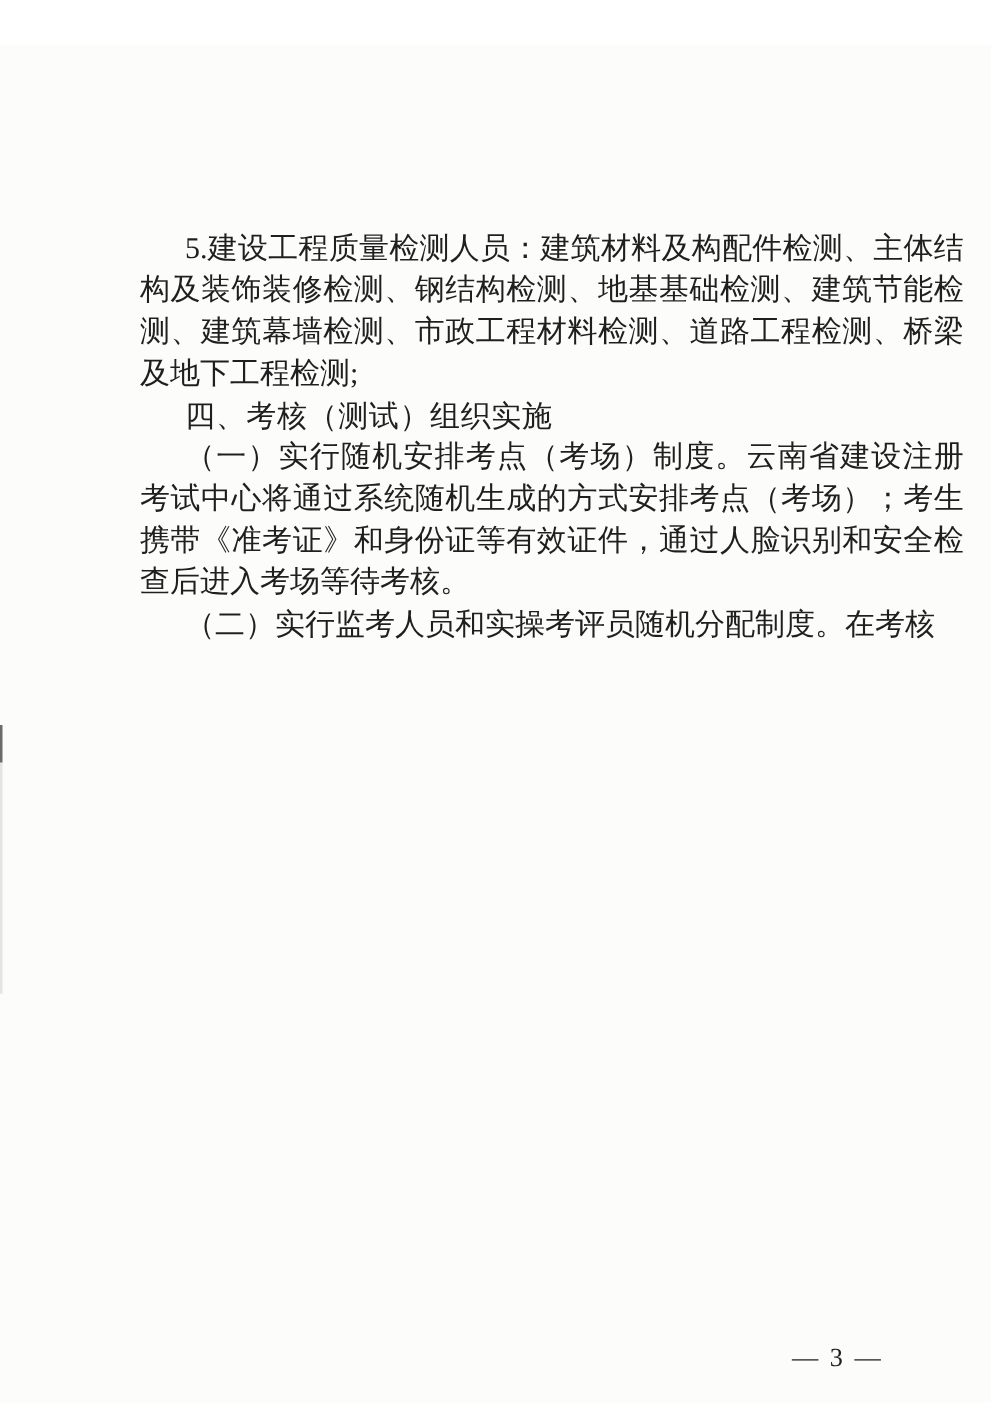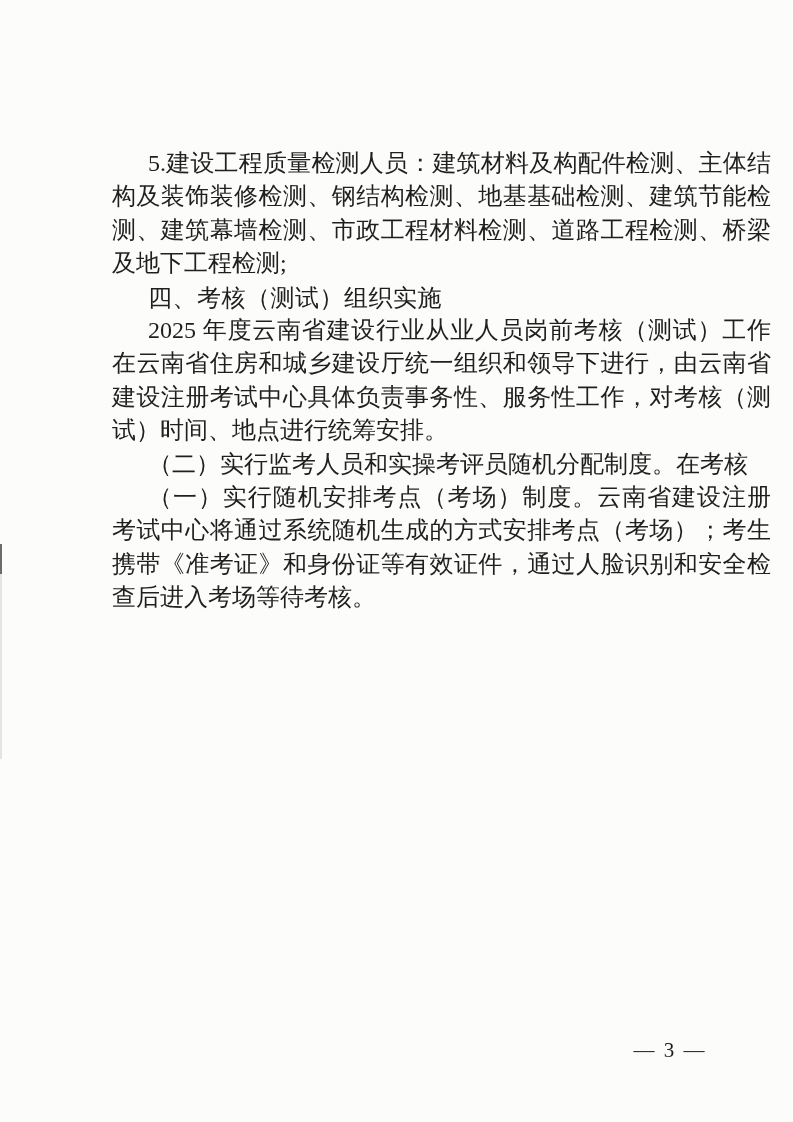--- a/index.html
+++ b/index.html
@@ -11,20 +11,21 @@
     width: 793px;
     height: 1122px;
     position: relative;
     overflow: hidden;
     font-family: "Liberation Serif", "DejaVu Serif", serif;
   }
   .page {
     position: absolute;
     inset: 0;
     background: var(--page-bg, #fcfcfa);
+    margin-top: 36px;
   }
   .text-block {
     position: absolute;
     left: 112px;
     top: 147px;
     width: 659px;
     color: var(--text-color, #1f1f1f);
     font-size: 24px;
     line-height: 33.4px;
     text-align: justify;
@@ -71,18 +72,17 @@
 </style>
 </head>
 <body>
 
 <div class="page">
   <div class="edge-artifact seg-top"></div>
   <div class="edge-artifact seg-bottom"></div>
   <main class="text-block" id="paragraphs">
       <p class="para">5.建设工程质量检测人员：建筑材料及构配件检测、主体结构及装饰装修检测、钢结构检测、地基基础检测、建筑节能检测、建筑幕墙检测、市政工程材料检测、道路工程检测、桥梁及地下工程检测;</p>
       <p class="para heading">四、考核（测试）组织实施</p>
-      <p class="para">2025 年度云南省建设行业从业人员岗前考核（测试）工作在云南省住房和城乡建设厅统一组织和领导下进行，由云南省建设注册考试中心具体负责事务性、服务性工作，对考核（测试）时间、地点进行统筹安排。</p>
+      <p class="para">（一）实行随机安排考点（考场）制度。云南省建设注册考试中心将通过系统随机生成的方式安排考点（考场）；考生携带《准考证》和身份证等有效证件，通过人脸识别和安全检查后进入考场等待考核。</p>
       <p class="para">（二）实行监考人员和实操考评员随机分配制度。在考核</p>
-      <p class="para">（一）实行随机安排考点（考场）制度。云南省建设注册考试中心将通过系统随机生成的方式安排考点（考场）；考生携带《准考证》和身份证等有效证件，通过人脸识别和安全检查后进入考场等待考核。</p>
     </main>
   <div class="page-number">— 3 —</div>
 </div>
 
 </body></html>

